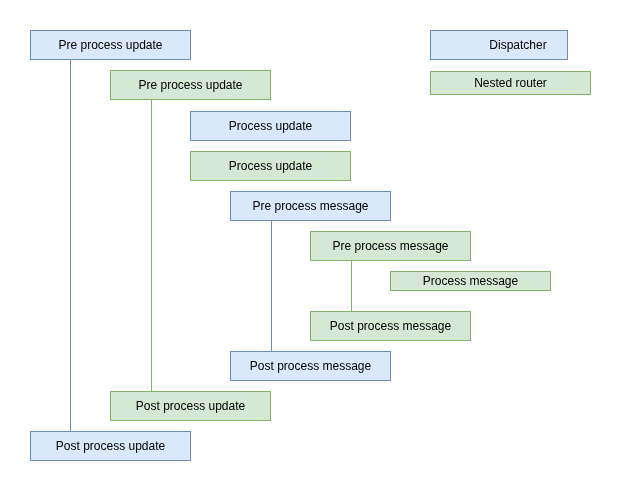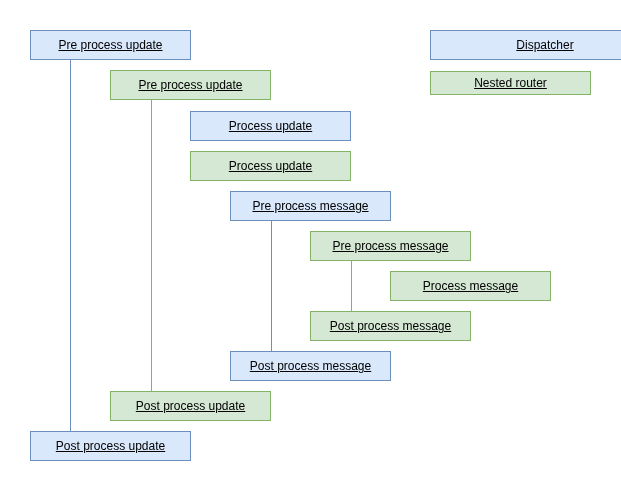--- a/index.html
+++ b/index.html
@@ -34,21 +34,20 @@
     width: 161px;
     border: 1px solid #6c8ebf;
     background: #dae8fc;
     display: flex;
     align-items: center;
     justify-content: center;
     font-size: 12px;
     line-height: 14px;
     color: #000000;
     white-space: nowrap;
-    text-decoration: underline;
   }
   .node.green {
     border-color: #82b366;
     background: #d5e8d4;
   }
   .legend-node { }
 </style>
 </head>
 <body>
 
@@ -73,38 +72,38 @@
       </div>
       <div class="node green" style="left: 190px; top: 151px; width: 161px; height: 30px;">
         <span>Process update</span>
       </div>
       <div class="node" style="left: 230px; top: 191px; width: 161px; height: 30px;">
         <span>Pre process message</span>
       </div>
       <div class="node green" style="left: 310px; top: 231px; width: 161px; height: 30px;">
         <span>Pre process message</span>
       </div>
-      <div class="node green" style="left: 390px; top: 271px; width: 161px; height: 30px;">
+      <div class="node green" style="left: 390px; top: 271px; width: 161px; height: 20px;">
         <span>Process message</span>
       </div>
       <div class="node green" style="left: 310px; top: 311px; width: 161px; height: 30px;">
         <span>Post process message</span>
       </div>
       <div class="node" style="left: 230px; top: 351px; width: 161px; height: 30px;">
         <span>Post process message</span>
       </div>
       <div class="node green" style="left: 110px; top: 391px; width: 161px; height: 30px;">
         <span>Post process update</span>
       </div>
       <div class="node" style="left: 30px; top: 431px; width: 161px; height: 30px;">
         <span>Post process update</span>
       </div>
     </div>
 
   <div id="legend-layer">
-      <div class="node legend-node" style="left: 430px; top: 30px; width: 192px; height: 30px; padding-left: 38px;">
+      <div class="node legend-node" style="left: 430px; top: 30px; width: 138px; height: 30px; padding-left: 38px;">
         <span>Dispatcher</span>
       </div>
       <div class="node legend-node green" style="left: 430px; top: 71px; width: 161px; height: 24px;">
         <span>Nested router</span>
       </div>
     </div>
 </div>
 
 </body></html>

